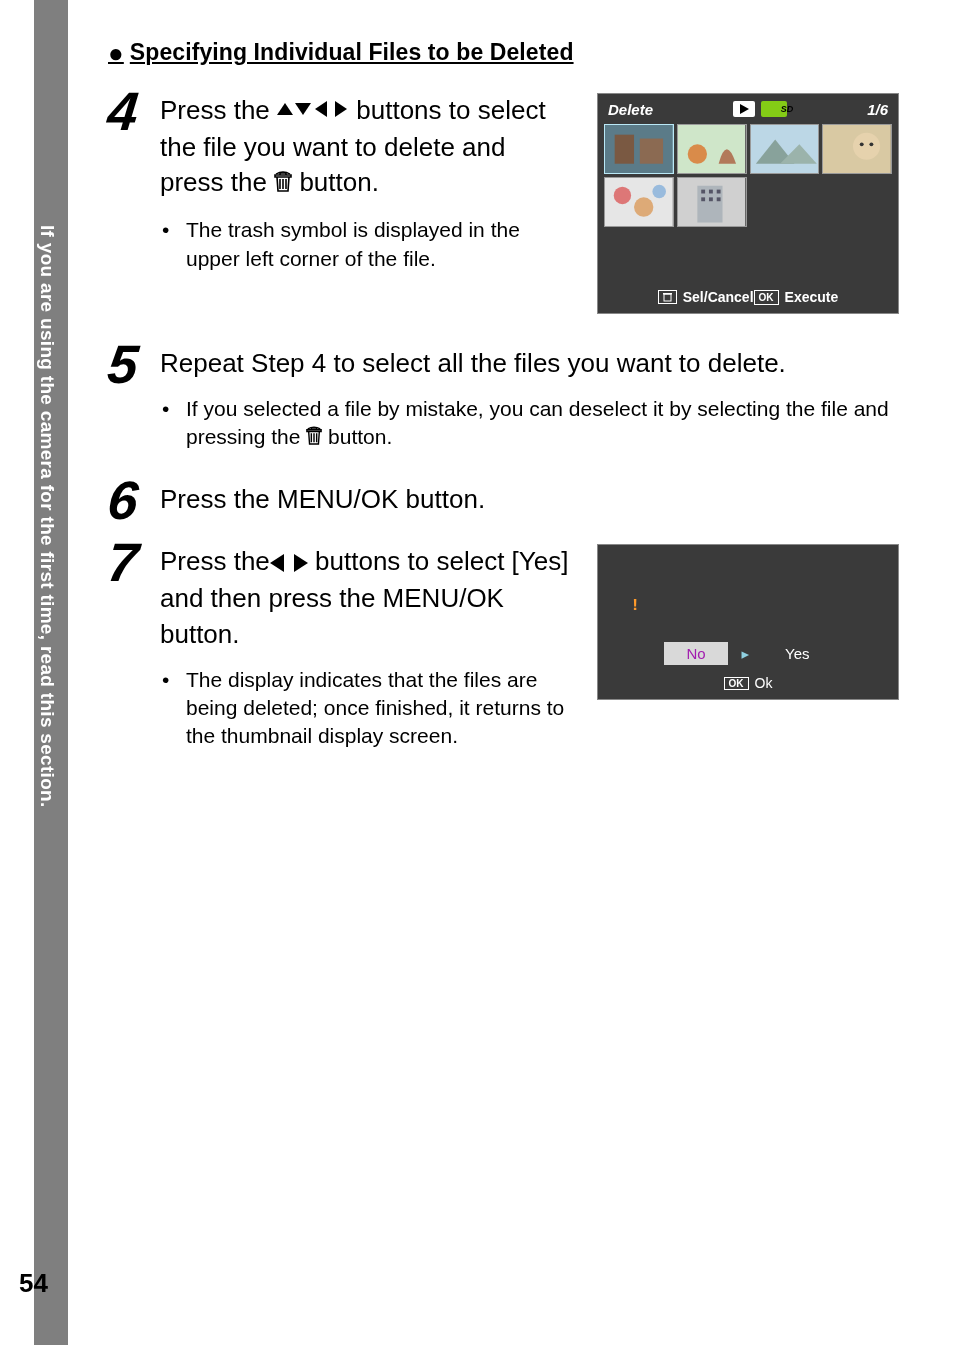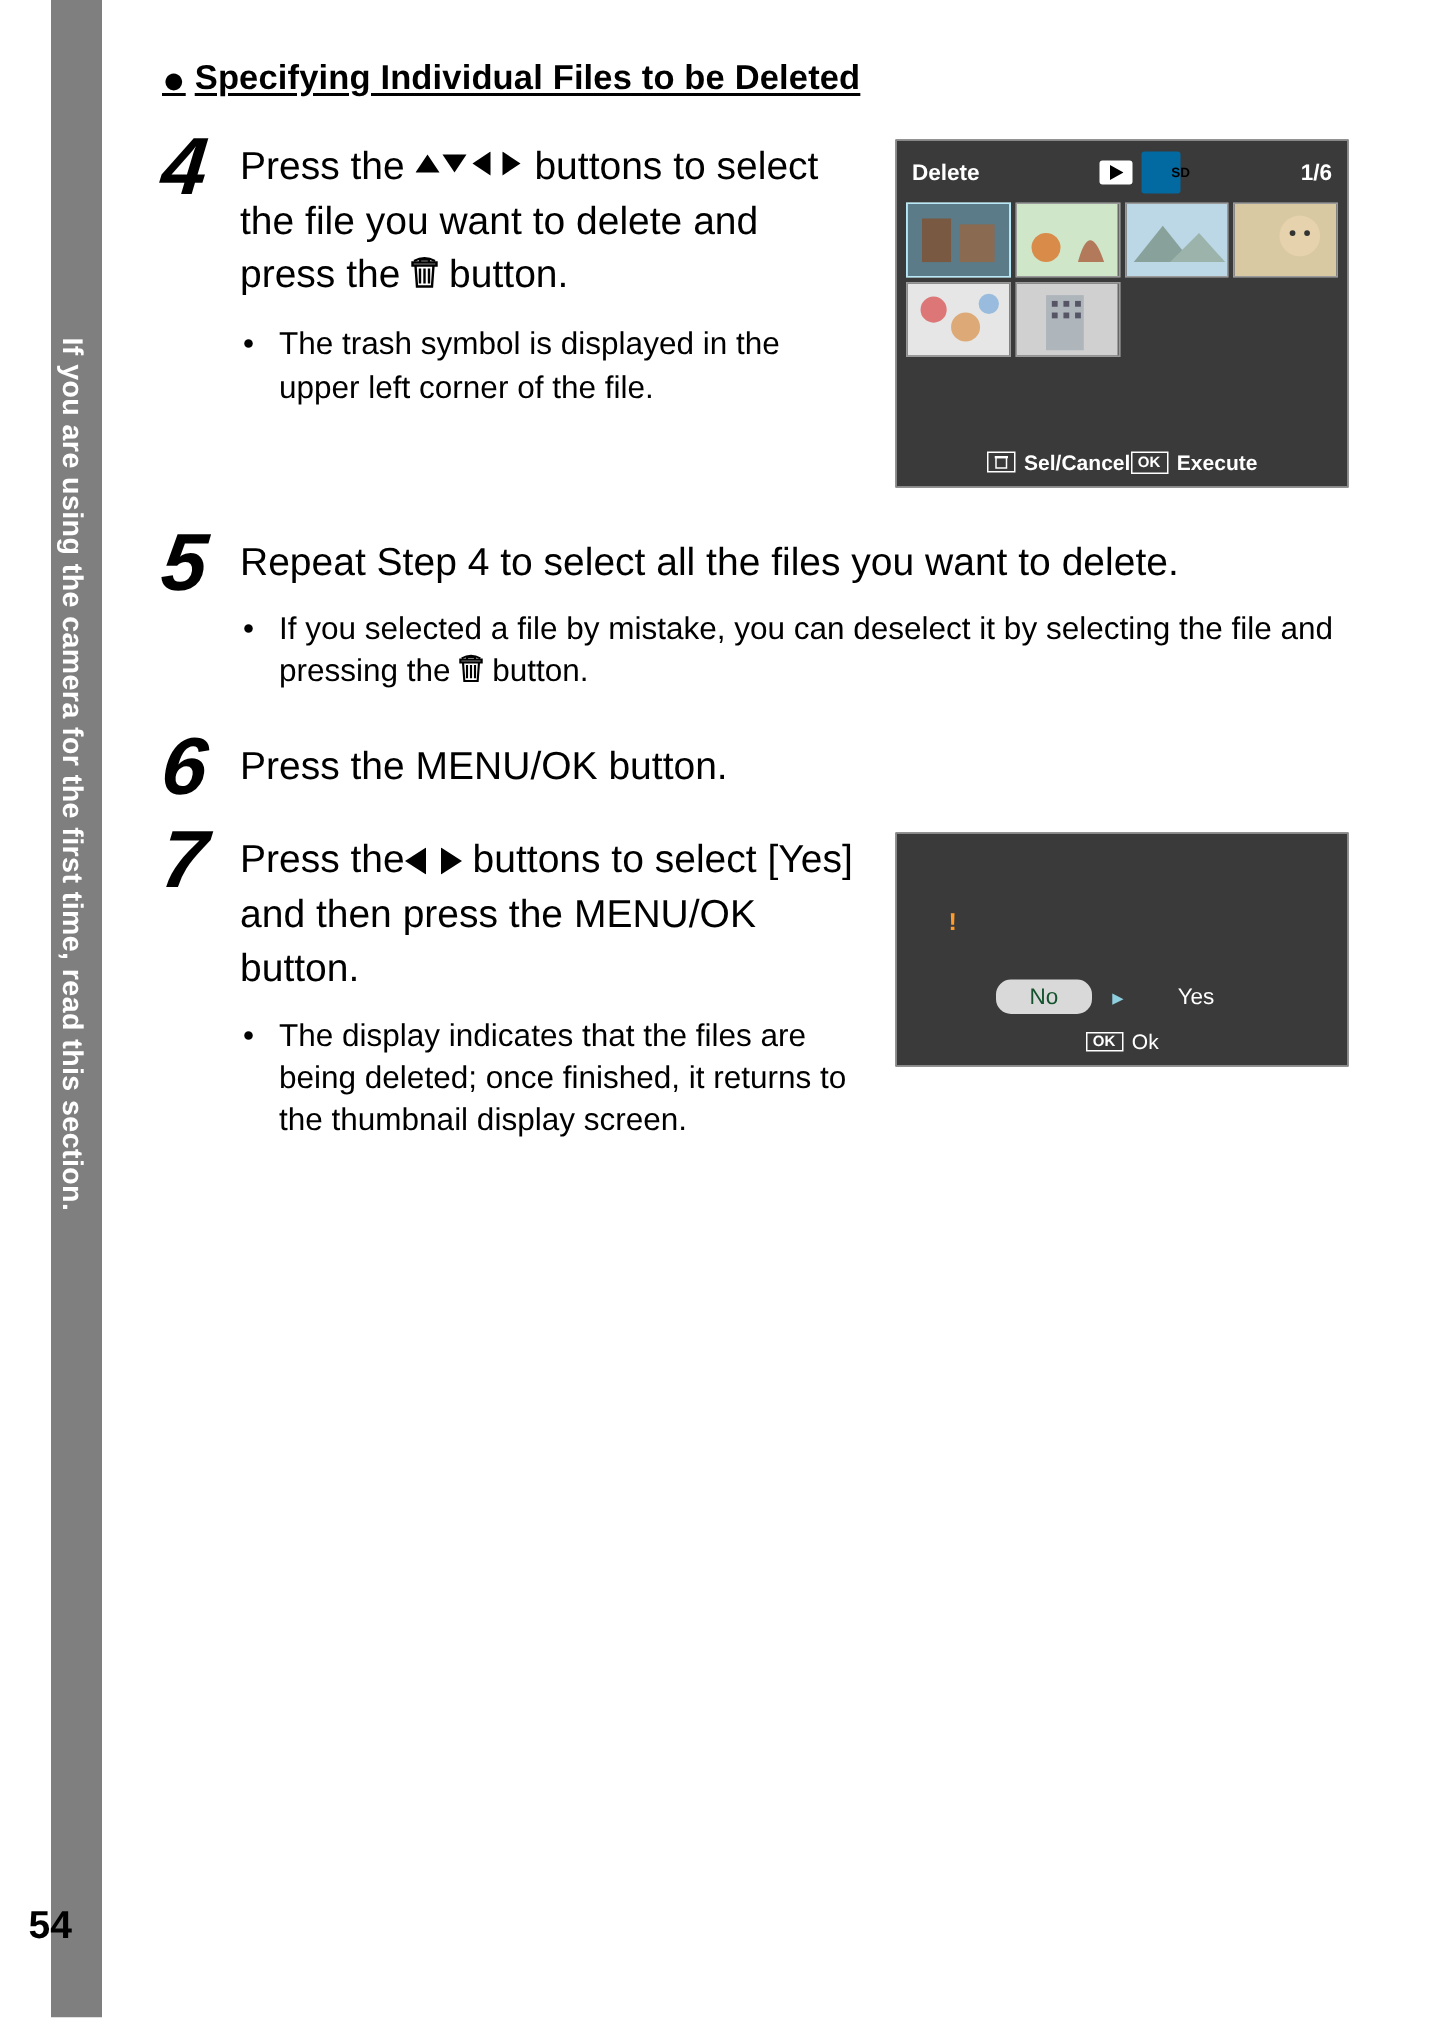--- a/index.html
+++ b/index.html
@@ -104,36 +104,37 @@
   .cam-screen {
     width: 302px;
     background: #3a3a3a;
     border: 1px solid #888;
     color: #fff;
     font-family: Arial, sans-serif;
     flex: 0 0 302px;
   }
   .cam-header {
     display: flex;
-    align-items: center;
+    align-items: flex-start;
     justify-content: space-between;
     padding: 7px 10px 6px 10px;
     font-size: 15px;
     font-weight: bold;
+    font-style: italic;
   }
   .cam-header-mid {
     display: flex; gap: 6px; align-items: center;
   }
   .play-badge {
     background: #fff; color: #000; width: 22px; height: 16px;
     display: flex; align-items: center; justify-content: center;
     border-radius: 2px;
   }
   .sd-badge {
-    background: #0369a1; color: #000; width: 20px; height: 28px;
+    background: #84cc16; color: #000; width: 20px; height: 16px;
     display: flex; align-items: center; justify-content: center;
     border-radius: 2px; font-size: 9px; font-weight: bold; padding-left: 26px;
   }
   .thumb-grid {
     display: grid;
     grid-template-columns: repeat(4, 1fr);
     gap: 3px;
     padding: 0 6px;
   }
   .thumb {
@@ -187,21 +188,21 @@
     justify-content: center;
     gap: 14px;
     padding: 4px 0 6px 0;
     font-family: Arial, sans-serif;
     font-size: 15px;
     align-items: center;
   }
   .opt {
     padding: 3px 22px;
   }
-  .opt.no { background: #d9d9d9; color: #14532d; border-radius: 10px; }
+  .opt.no { background: #d9d9d9; color: #a21caf; }
   .opt.yes { color: #fff; }
   .confirm-ok {
     display: flex; justify-content: center; gap: 6px;
     font-size: 14px; padding: 4px 0 8px 0;
     font-family: Arial, sans-serif; align-items: center;
   }
   .ok-box {
     border: 1px solid #fff; font-size: 10px; padding: 0px 4px;
     font-weight: bold;
   }

